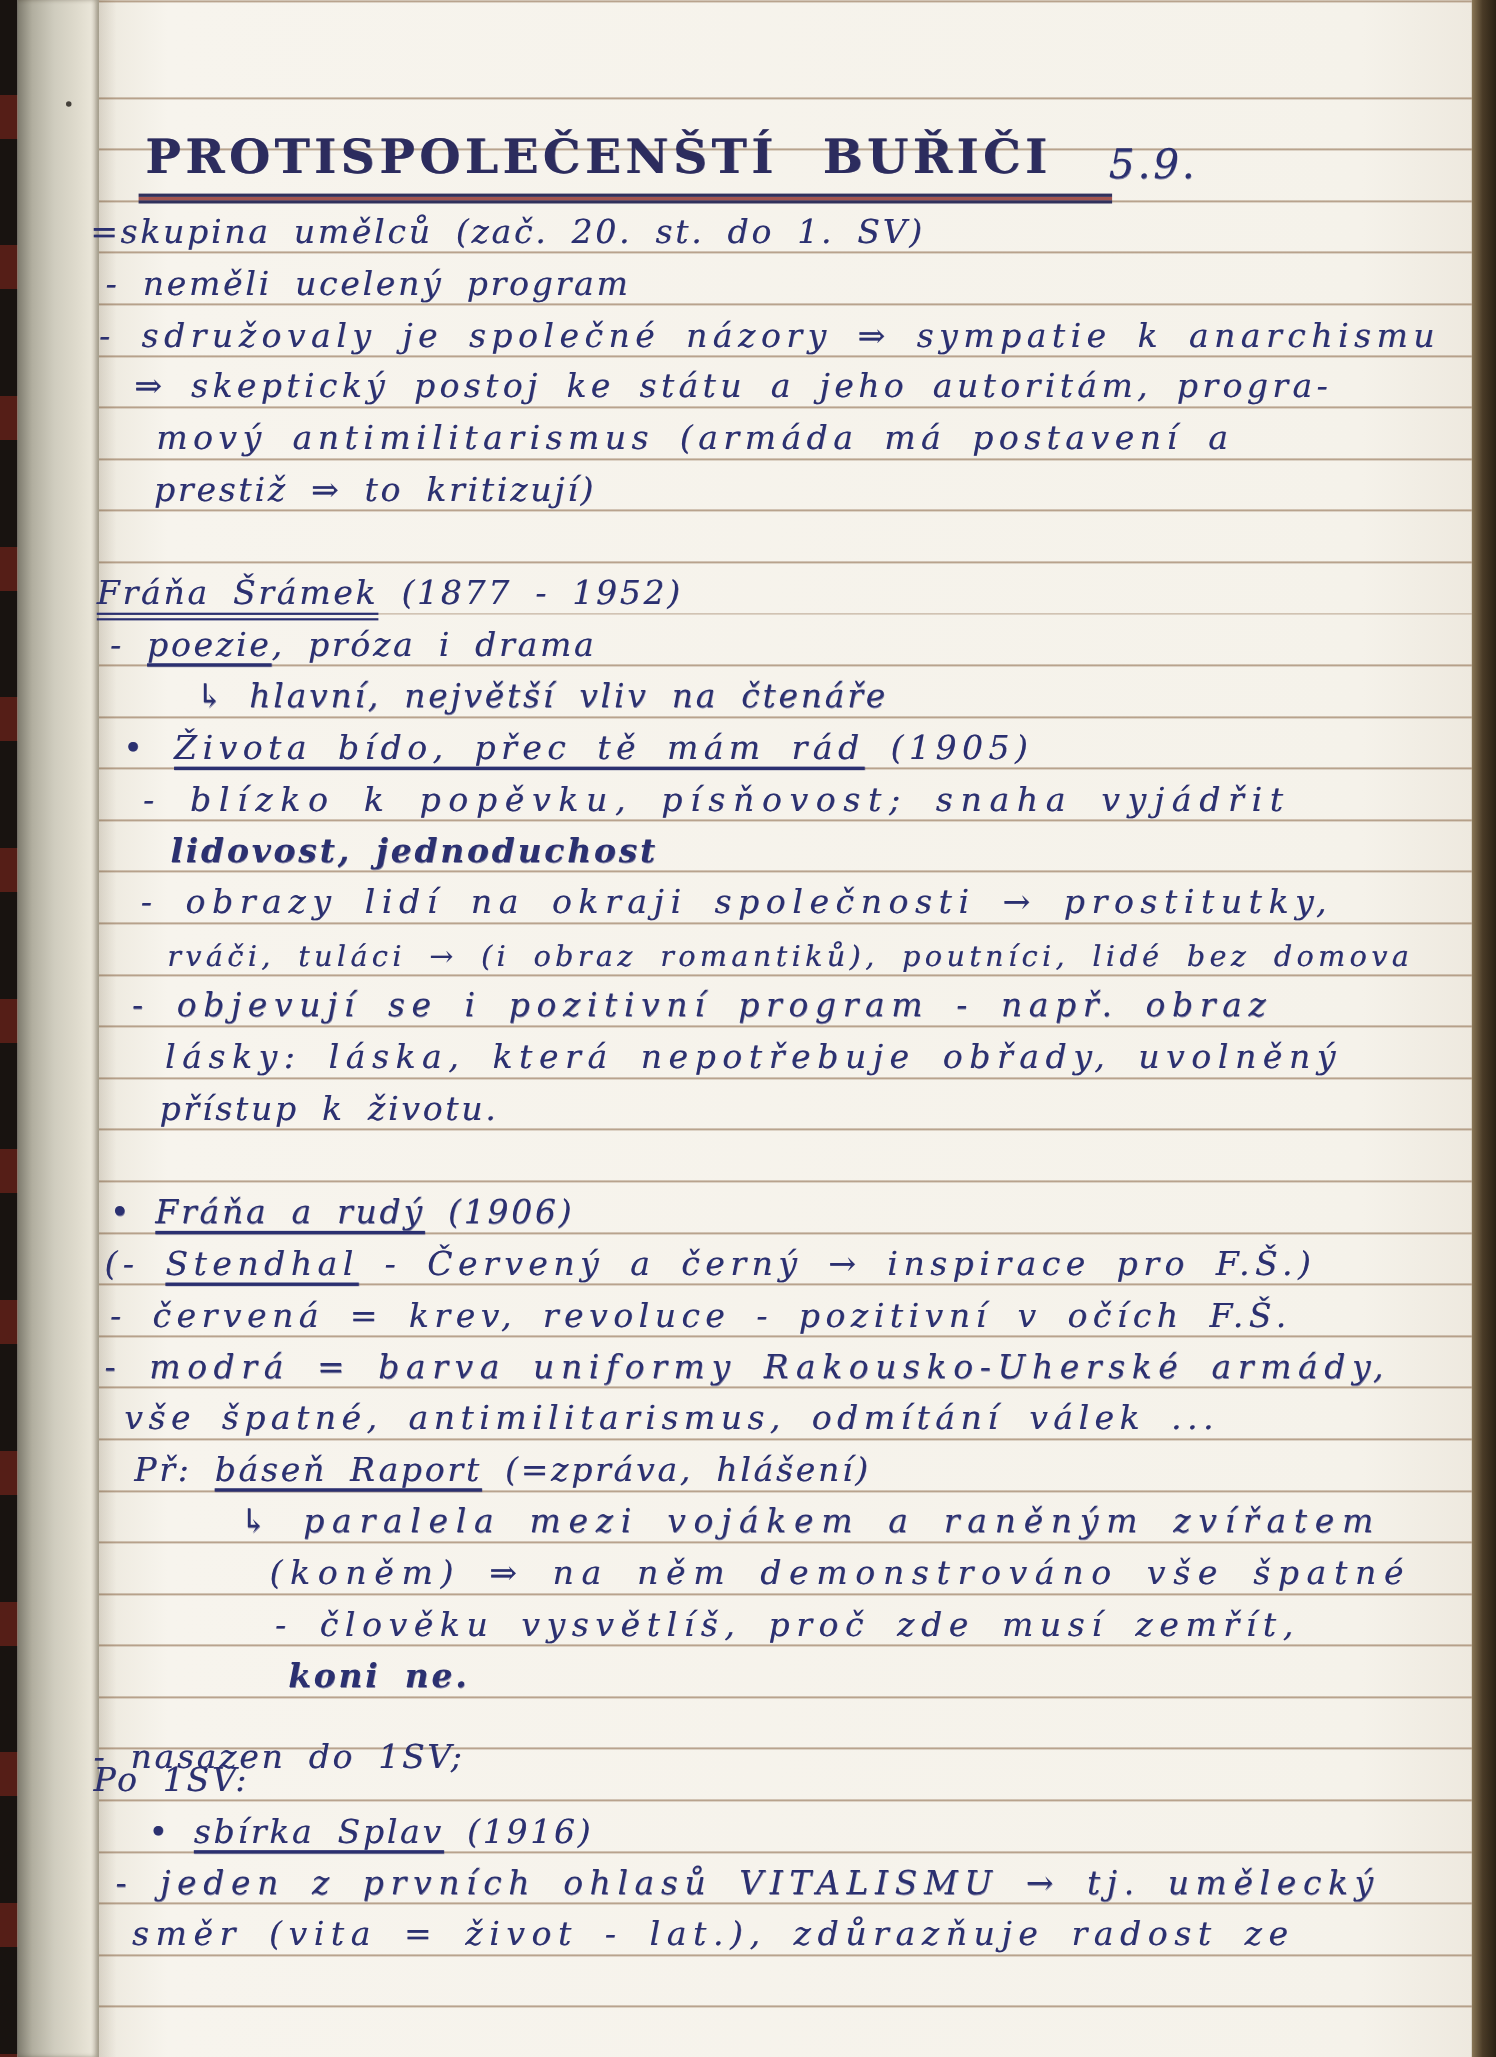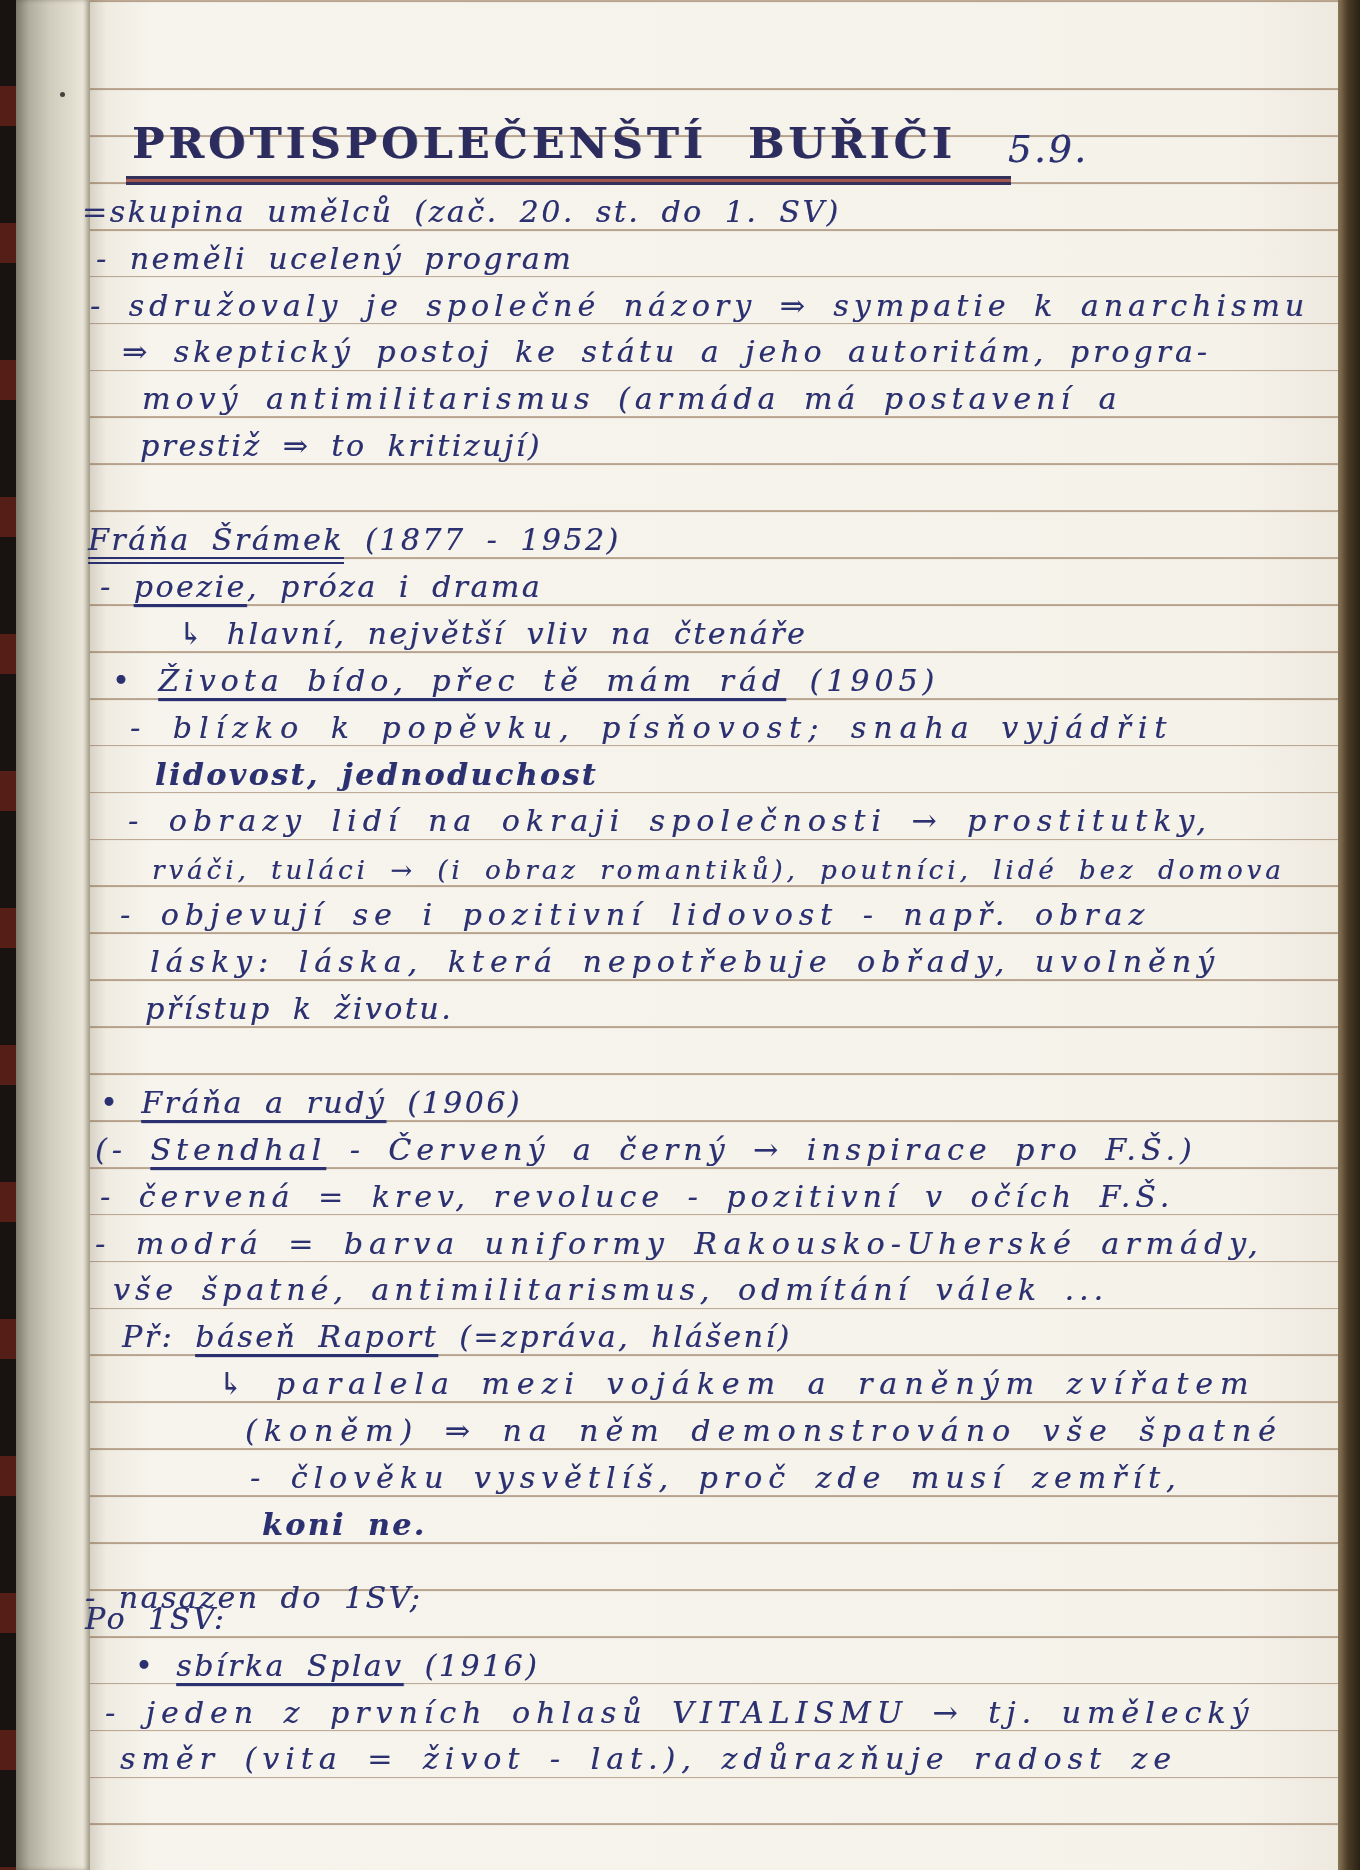--- a/index.html
+++ b/index.html
@@ -87,21 +87,21 @@
       <div class="hw" style="left: 142px; top: 382.3px; letter-spacing: 5px;"><span class="">mový antimilitarismus (armáda má postavení a</span></div>
       <div class="hw" style="left: 140px; top: 429.2px;"><span class="">prestiž ⇒ to kritizují)</span></div>
       <div class="hw" style="left: 88px; top: 523px;"><span class="u2">Fráňa Šrámek</span><span class=""> (1877 - 1952)</span></div>
       <div class="hw" style="left: 100px; top: 569.9px;"><span class="">- </span><span class="u1">poezie</span><span class="">, próza i drama</span></div>
       <div class="hw" style="left: 178px; top: 616.8px;"><span class="">↳ hlavní, největší vliv na čtenáře</span></div>
       <div class="hw" style="left: 112px; top: 663.7px; letter-spacing: 5px;"><span class="">• </span><span class="u1">Života bído, přec tě mám rád</span><span class=""> (1905)</span></div>
       <div class="hw" style="left: 130px; top: 710.6px; letter-spacing: 7px;"><span class="">- blízko k popěvku, písňovost; snaha vyjádřit</span></div>
       <div class="hw" style="left: 155px; top: 757.5px; font-weight: bold;"><span class="">lidovost, jednoduchost</span></div>
       <div class="hw" style="left: 128px; top: 804.4px; letter-spacing: 6px;"><span class="">- obrazy lidí na okraji společnosti → prostitutky,</span></div>
       <div class="hw small" style="left: 152px; top: 855.3px; letter-spacing: 4px;"><span class="">rváči, tuláci → (i obraz romantiků), poutníci, lidé bez domova</span></div>
-      <div class="hw" style="left: 120px; top: 898.2px; letter-spacing: 6px;"><span class="">- objevují se i pozitivní lidovost - např. obraz</span></div>
+      <div class="hw" style="left: 120px; top: 898.2px; letter-spacing: 6px;"><span class="">- objevují se i pozitivní program - např. obraz</span></div>
       <div class="hw" style="left: 150px; top: 945.1px; letter-spacing: 6px;"><span class="">lásky: láska, která nepotřebuje obřady, uvolněný</span></div>
       <div class="hw" style="left: 145px; top: 992px;"><span class="">přístup k životu.</span></div>
       <div class="hw" style="left: 100px; top: 1085.8px;"><span class="">• </span><span class="u1">Fráňa a rudý</span><span class=""> (1906)</span></div>
       <div class="hw" style="left: 95px; top: 1132.7px; letter-spacing: 5px;"><span class="">(- </span><span class="u1">Stendhal</span><span class=""> - Červený a černý → inspirace pro F.Š.)</span></div>
       <div class="hw" style="left: 100px; top: 1179.6px; letter-spacing: 5px;"><span class="">- červená = krev, revoluce - pozitivní v očích F.Š.</span></div>
       <div class="hw" style="left: 95px; top: 1226.5px; letter-spacing: 6px;"><span class="">- modrá = barva uniformy Rakousko-Uherské armády,</span></div>
       <div class="hw" style="left: 113px; top: 1273.4px; letter-spacing: 5px;"><span class="">vše špatné, antimilitarismus, odmítání válek ...</span></div>
       <div class="hw" style="left: 122px; top: 1320.3px;"><span class="">Př: </span><span class="u1">báseň Raport</span><span class=""> (=zpráva, hlášení)</span></div>
       <div class="hw" style="left: 218px; top: 1367.2px; letter-spacing: 7px;"><span class="">↳ paralela mezi vojákem a raněným zvířatem</span></div>
       <div class="hw" style="left: 245px; top: 1414.1px; letter-spacing: 7px;"><span class="">(koněm) ⇒ na něm demonstrováno vše špatné</span></div>

